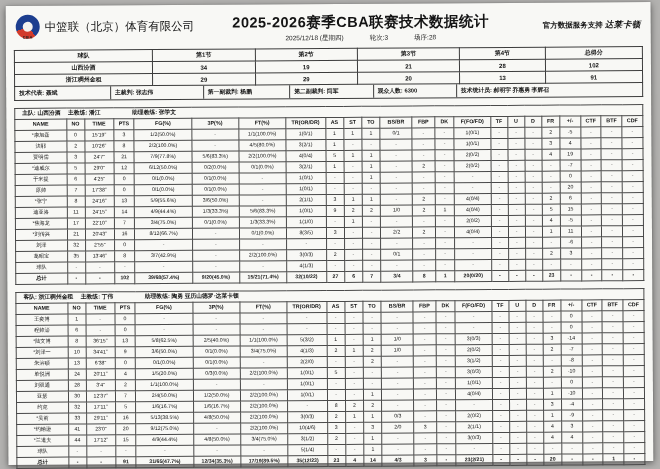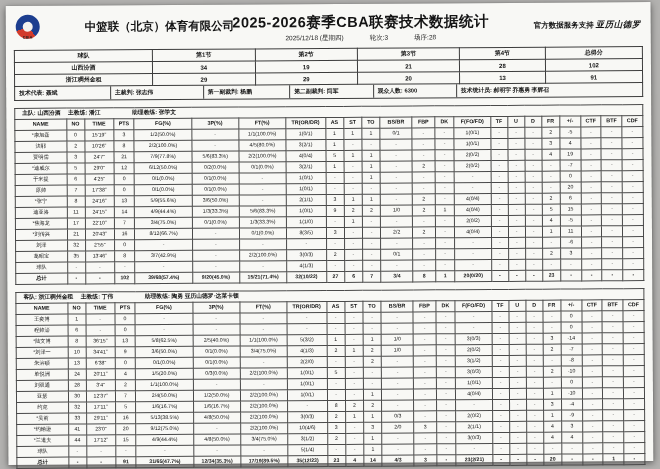--- a/index.html
+++ b/index.html
@@ -16,21 +16,21 @@
     box-shadow:0 2px 7px rgba(0,0,0,.5), 0 0 1px rgba(0,0,0,.4);
     color:#141414;
   }
   
   .hdr{display:flex;align-items:flex-start;padding:9px 10px 2px 10px;}
   .hdr-left{display:flex;align-items:center;gap:5px;width:215px;}
   .logo{width:24px;height:24px;position:relative;flex:0 0 auto;}
   .logo .ring{position:absolute;inset:0;border-radius:50%;background:conic-gradient(#1d3e8f 0 140deg,#d23b2c 140deg 250deg,#1d3e8f 250deg 360deg);}
   .logo .ball{position:absolute;left:7px;top:7px;width:10px;height:10px;border-radius:50%;background:#f4f2ee;}
   .logo .tag{position:absolute;left:0;right:0;bottom:-1px;text-align:center;font-size:4px;font-weight:bold;color:#222;letter-spacing:.5px;}
-  .company{font-size:11.5px;font-weight:bold;white-space:nowrap;margin-left:40px;}
+  .company{font-size:11.5px;font-weight:normal;white-space:nowrap;}
   .hdr-center{flex:1;text-align:center;}
   .title{font-size:14.5px;font-weight:bold;letter-spacing:.5px;white-space:nowrap;}
   .subline{margin-top:2px;font-size:6.5px;color:#222;display:flex;justify-content:center;gap:26px;}
   .hdr-right{width:150px;text-align:right;font-size:7.5px;font-weight:bold;white-space:nowrap;padding-top:8px;}
   .brand{font-style:italic;font-size:8.5px;letter-spacing:.5px;}
   
   table{border-collapse:collapse;table-layout:fixed;}
   .score{width:629px;margin:3px 8px 0 8px;font-size:6px;font-weight:bold;}
   .score th,.score td{border:1px solid #3c3c3c;height:11px;text-align:center;padding:0;white-space:nowrap;overflow:hidden;}
   
@@ -65,21 +65,21 @@
     <div class="hdr-center">
       <div class="title">2025-2026赛季CBA联赛技术数据统计</div>
       <div class="subline">
         <span>2025/12/18 (星期四)</span>
         <span>轮次:3</span>
         <span>场序:28</span>
       </div>
     </div>
     <div class="hdr-right">
       <span>官方数据服务支持</span>
-      <span class="brand">亚历山德罗</span>
+      <span class="brand">达莱卡顿</span>
     </div>
   </div>
 
   <table class="score">
     <colgroup>
       <col style="width:22%">
         <col style="width:16.3%">
         <col style="width:16.3%">
       <col style="width:16.3%">
         <col style="width:13.6%">

